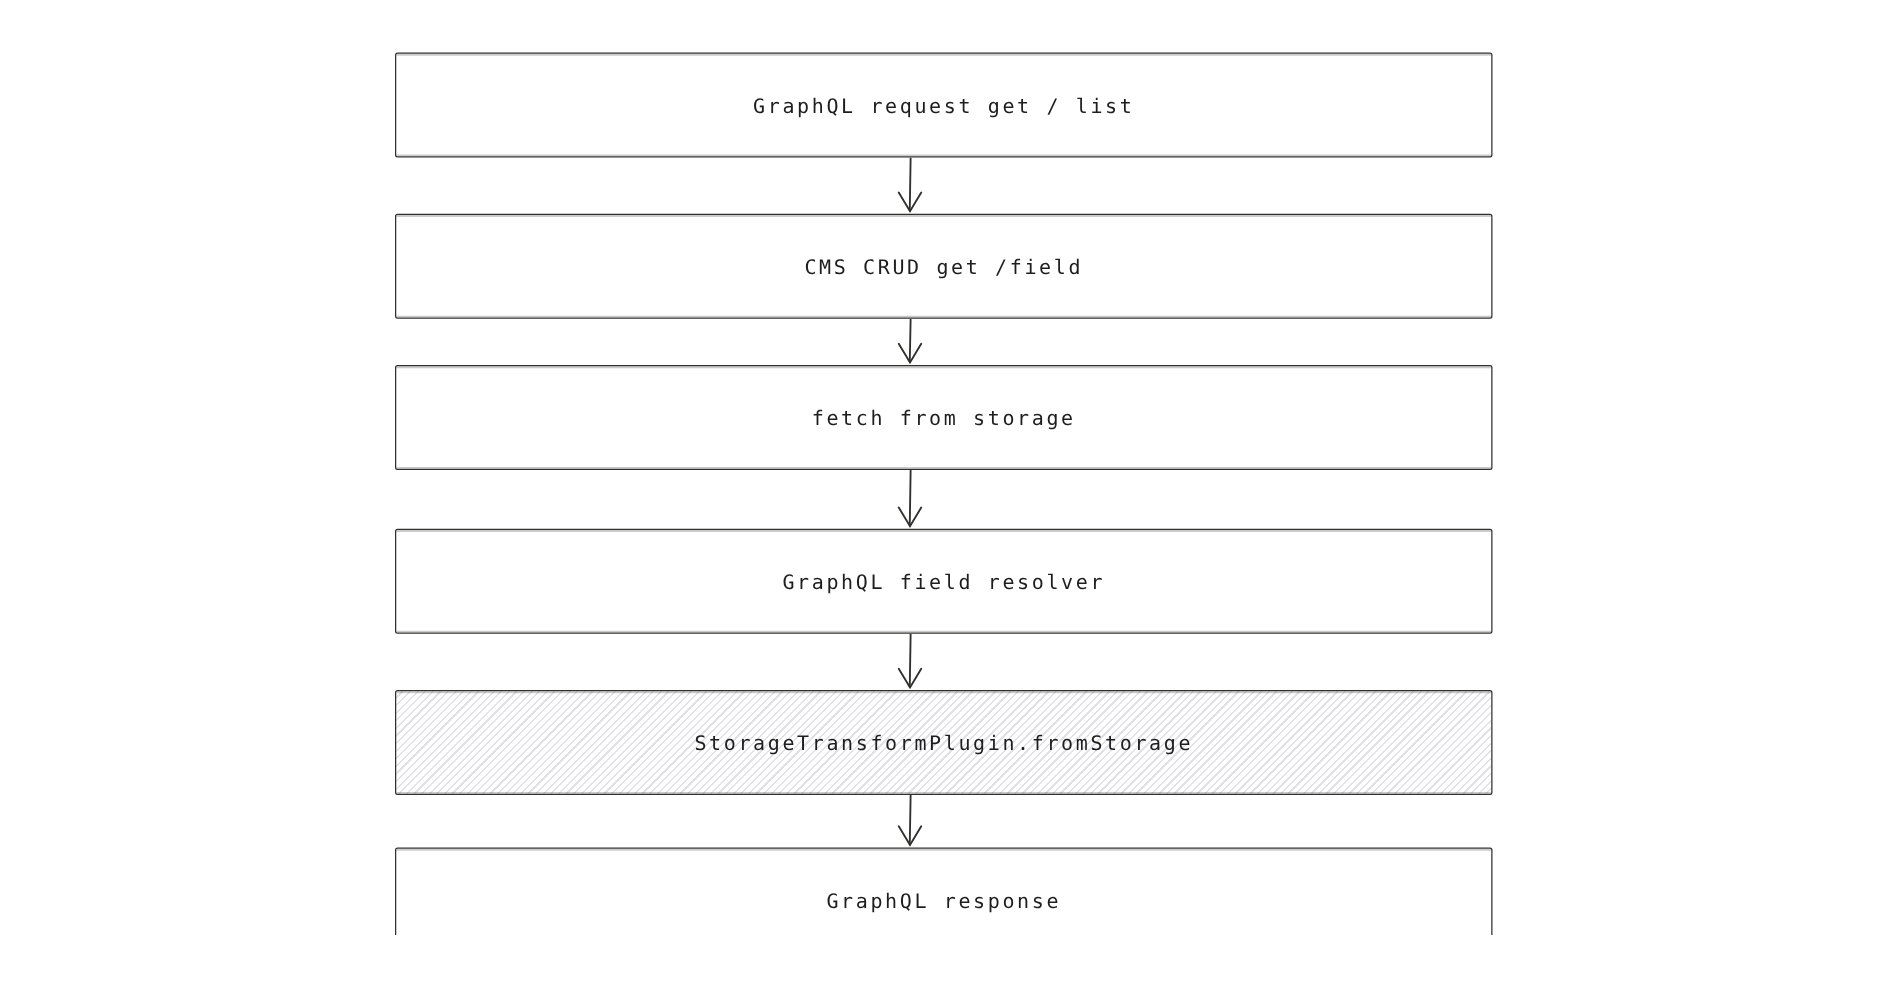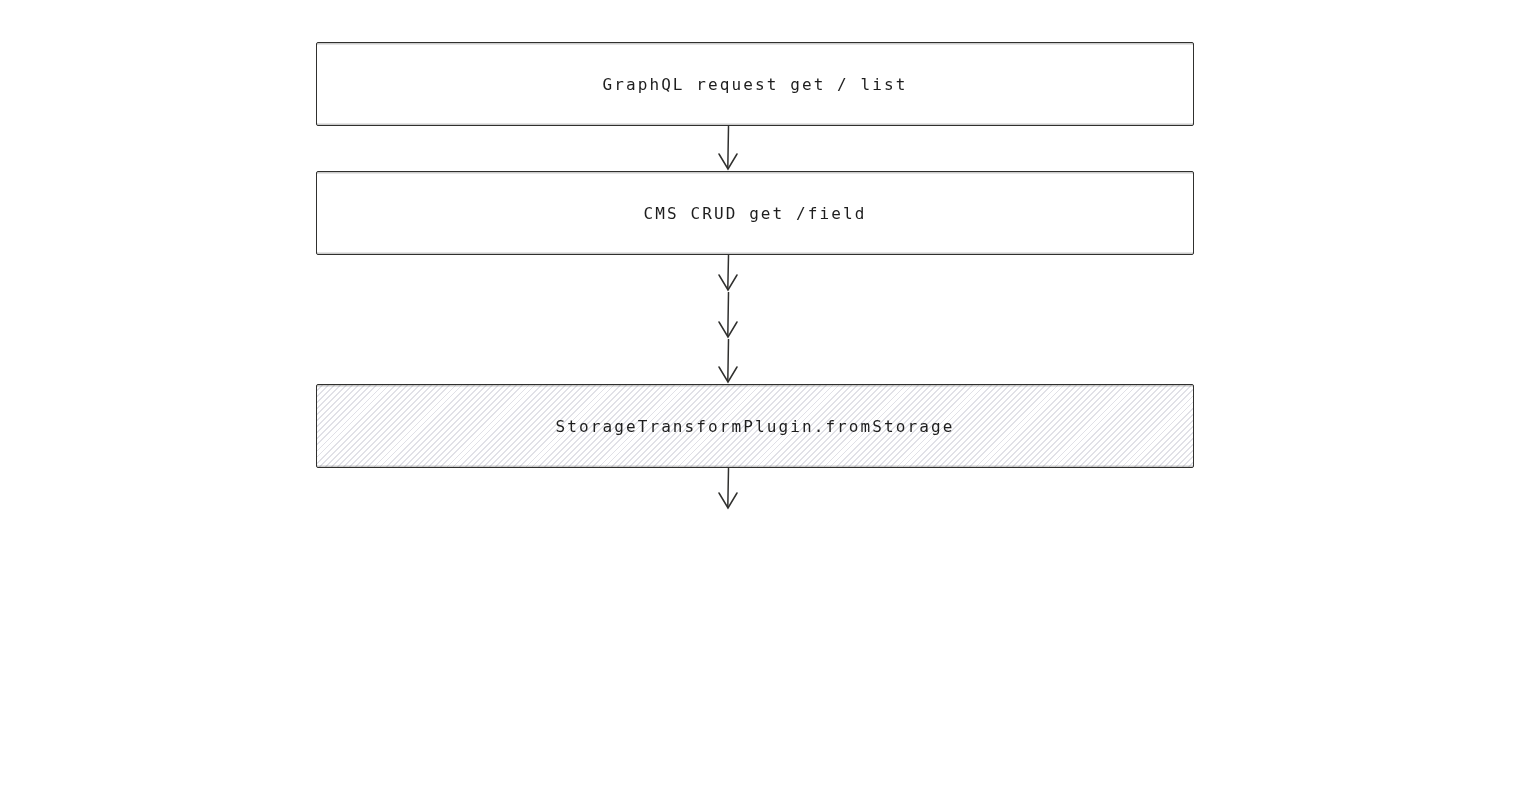--- a/index.html
+++ b/index.html
@@ -83,42 +83,51 @@
       <span class="label">CMS CRUD get /field</span>
     </div>
 
     <div class="arrow" style="height:37px">
       <svg width="28" height="37" viewBox="0 0 28 37">
         <path d="M14.5 0.5 L13.8 34.5" stroke="#30302e" stroke-width="1.5" fill="none" stroke-linecap="round"></path>
         <path d="M5 20 L14 35 L23 20" stroke="#30302e" stroke-width="1.5" fill="none" stroke-linecap="round"></path>
       </svg>
     </div>
 
+    <div class="node">
+      <span class="label">fetch from storage</span>
+    </div>
 
     <div class="arrow" style="height:47px">
       <svg width="28" height="47" viewBox="0 0 28 47">
         <path d="M14.5 0.5 L13.8 44.5" stroke="#30302e" stroke-width="1.5" fill="none" stroke-linecap="round"></path>
         <path d="M5 30 L14 45 L23 30" stroke="#30302e" stroke-width="1.5" fill="none" stroke-linecap="round"></path>
       </svg>
     </div>
 
+    <div class="node">
+      <span class="label">GraphQL field resolver</span>
+    </div>
 
     <div class="arrow" style="height:45px">
       <svg width="28" height="45" viewBox="0 0 28 45">
         <path d="M14.5 0.5 L13.8 42.5" stroke="#30302e" stroke-width="1.5" fill="none" stroke-linecap="round"></path>
         <path d="M5 28 L14 43 L23 28" stroke="#30302e" stroke-width="1.5" fill="none" stroke-linecap="round"></path>
       </svg>
     </div>
 
     <div class="node hachure">
       <span class="label">StorageTransformPlugin.fromStorage</span>
     </div>
 
     <div class="arrow" style="height:42px">
       <svg width="28" height="42" viewBox="0 0 28 42">
         <path d="M14.5 0.5 L13.8 39.5" stroke="#30302e" stroke-width="1.5" fill="none" stroke-linecap="round"></path>
         <path d="M5 25 L14 40 L23 25" stroke="#30302e" stroke-width="1.5" fill="none" stroke-linecap="round"></path>
       </svg>
     </div>
 
+    <div class="node">
+      <span class="label">GraphQL response</span>
+    </div>
 
   </div>
 </div>
 
 </body></html>

